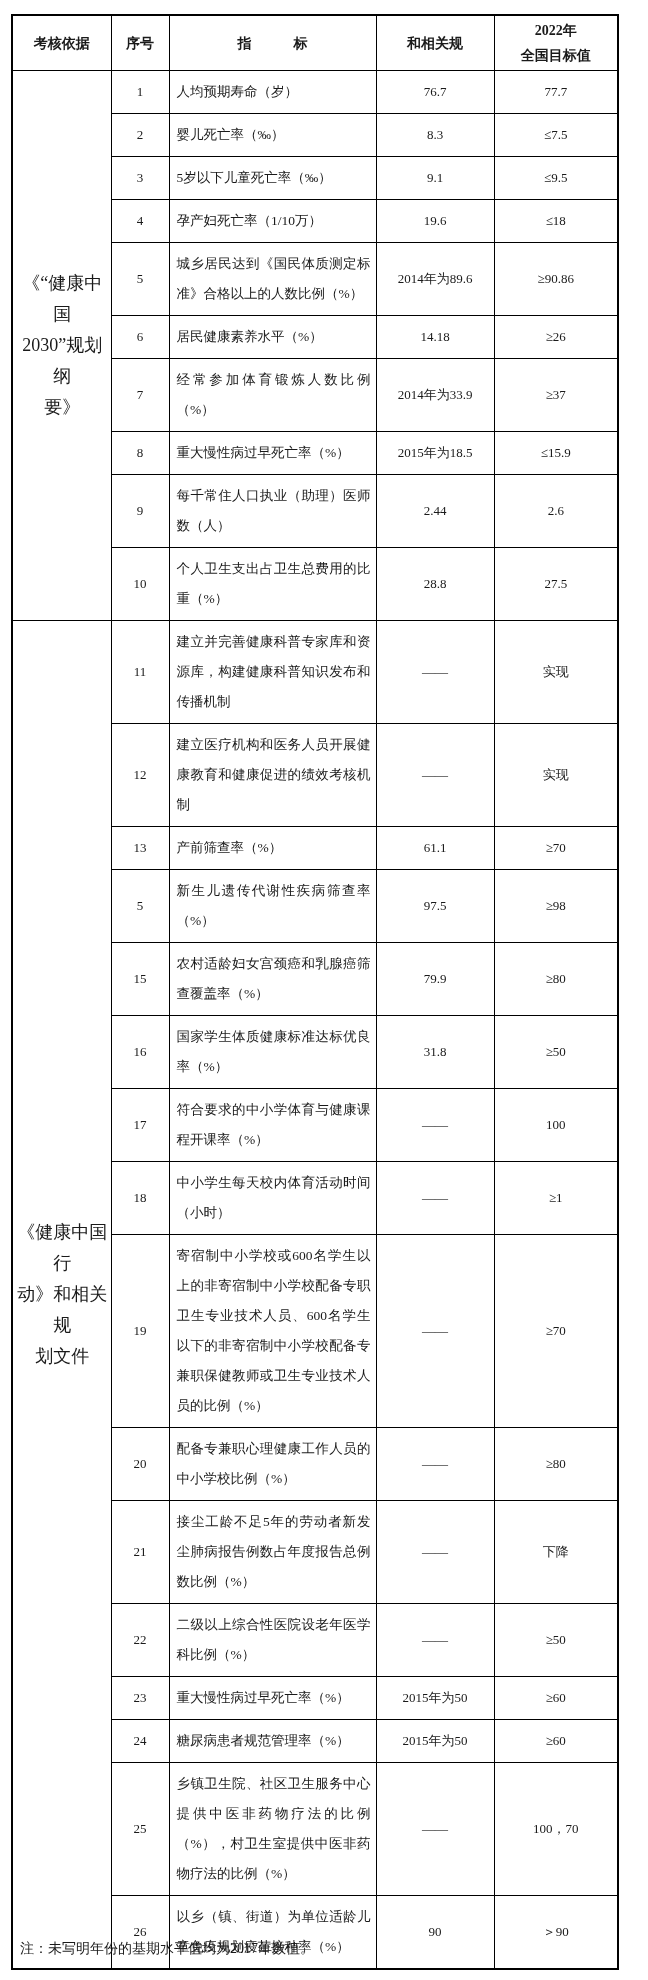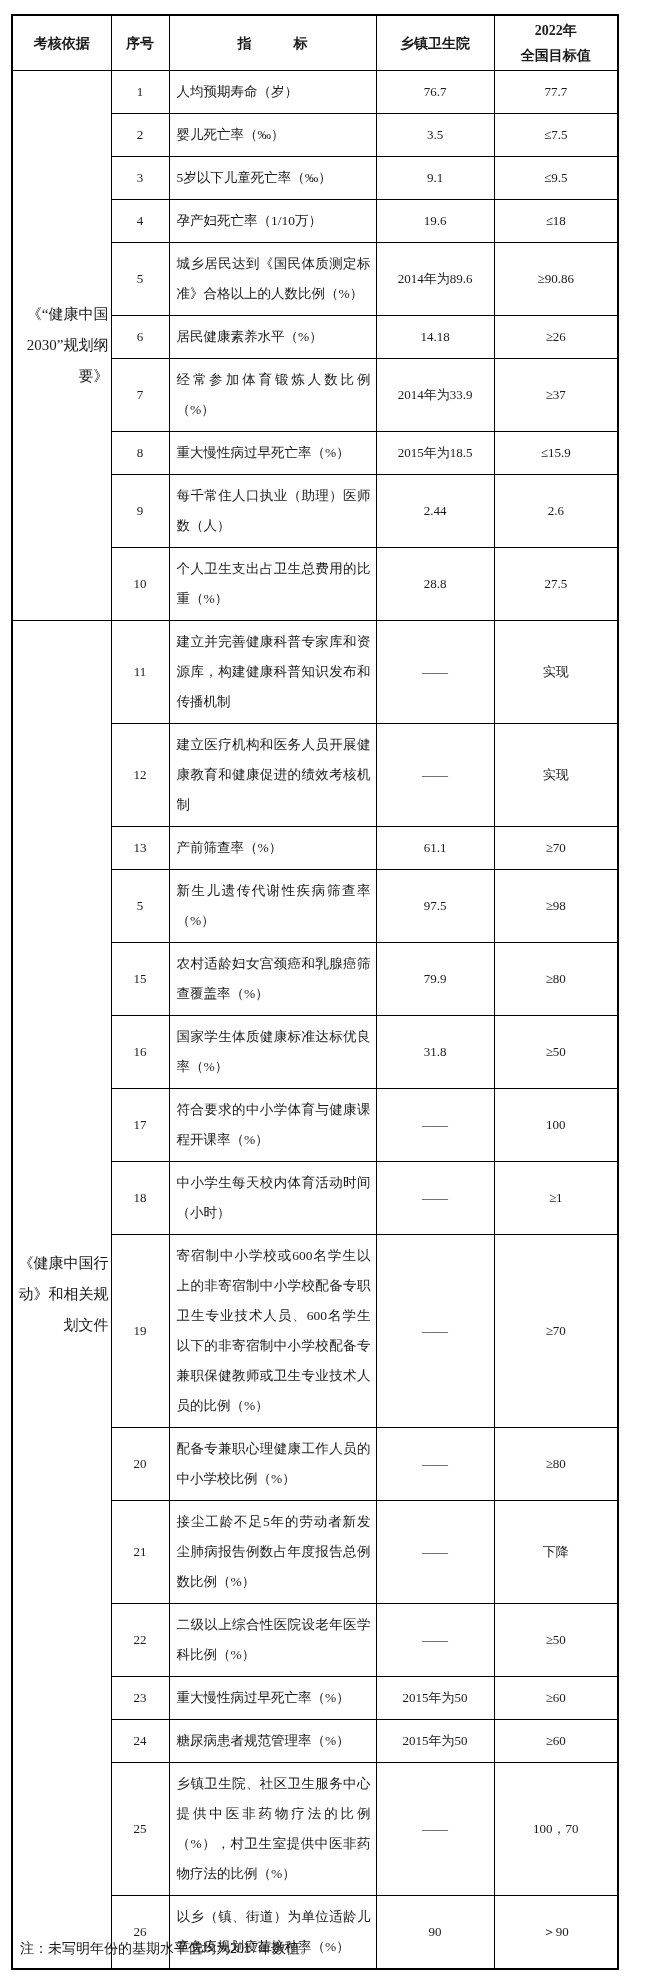--- a/index.html
+++ b/index.html
@@ -37,25 +37,25 @@
   thead th {
     font-size: 14px;
     font-weight: bold;
     text-align: center;
     height: 52px;
     line-height: 25px;
     white-space: pre-line;
     padding: 1px 2px;
   }
   td.c-basis {
-    font-size: 15px;
+    font-size: 18px;
     line-height: 31px;
     padding: 4px 2px 4px 3px;
     white-space: pre-line;
-    text-align: right;
+    text-align: center;
   }
   td.c-no {
     text-align: center;
     font-size: 13px;
     line-height: 30px;
     padding: 6px 2px;
   }
   td.c-ind {
     font-size: 13.5px;
     line-height: 30px;
@@ -90,39 +90,39 @@
       <col style="width:58px">
       <col style="width:207px">
       <col style="width:118px">
       <col style="width:124px">
     </colgroup>
     <thead>
       <tr>
         <th>考核依据</th>
         <th>序号</th>
         <th>指　　　标</th>
-        <th>乡镇卫生院</th>
+        <th>和相关规</th>
         <th>2022年
 全国目标值</th>
       </tr>
     </thead>
     <tbody id="table-body">
         <tr>
     <td class="c-basis" rowspan="10">《“健康中国
 2030”规划纲
 要》</td>
           <td class="c-no">1</td>
     <td class="c-ind">人均预期寿命（岁）</td>
     <td class="c-base">76.7</td>
     <td class="c-target">77.7</td>
   </tr>
         <tr>
     <td class="c-no">2</td>
     <td class="c-ind">婴儿死亡率（‰）</td>
-    <td class="c-base">3.5</td>
+    <td class="c-base">8.3</td>
     <td class="c-target">≤7.5</td>
   </tr>
         <tr>
     <td class="c-no">3</td>
     <td class="c-ind">5岁以下儿童死亡率（‰）</td>
     <td class="c-base">9.1</td>
     <td class="c-target">≤9.5</td>
   </tr>
         <tr>
     <td class="c-no">4</td>

